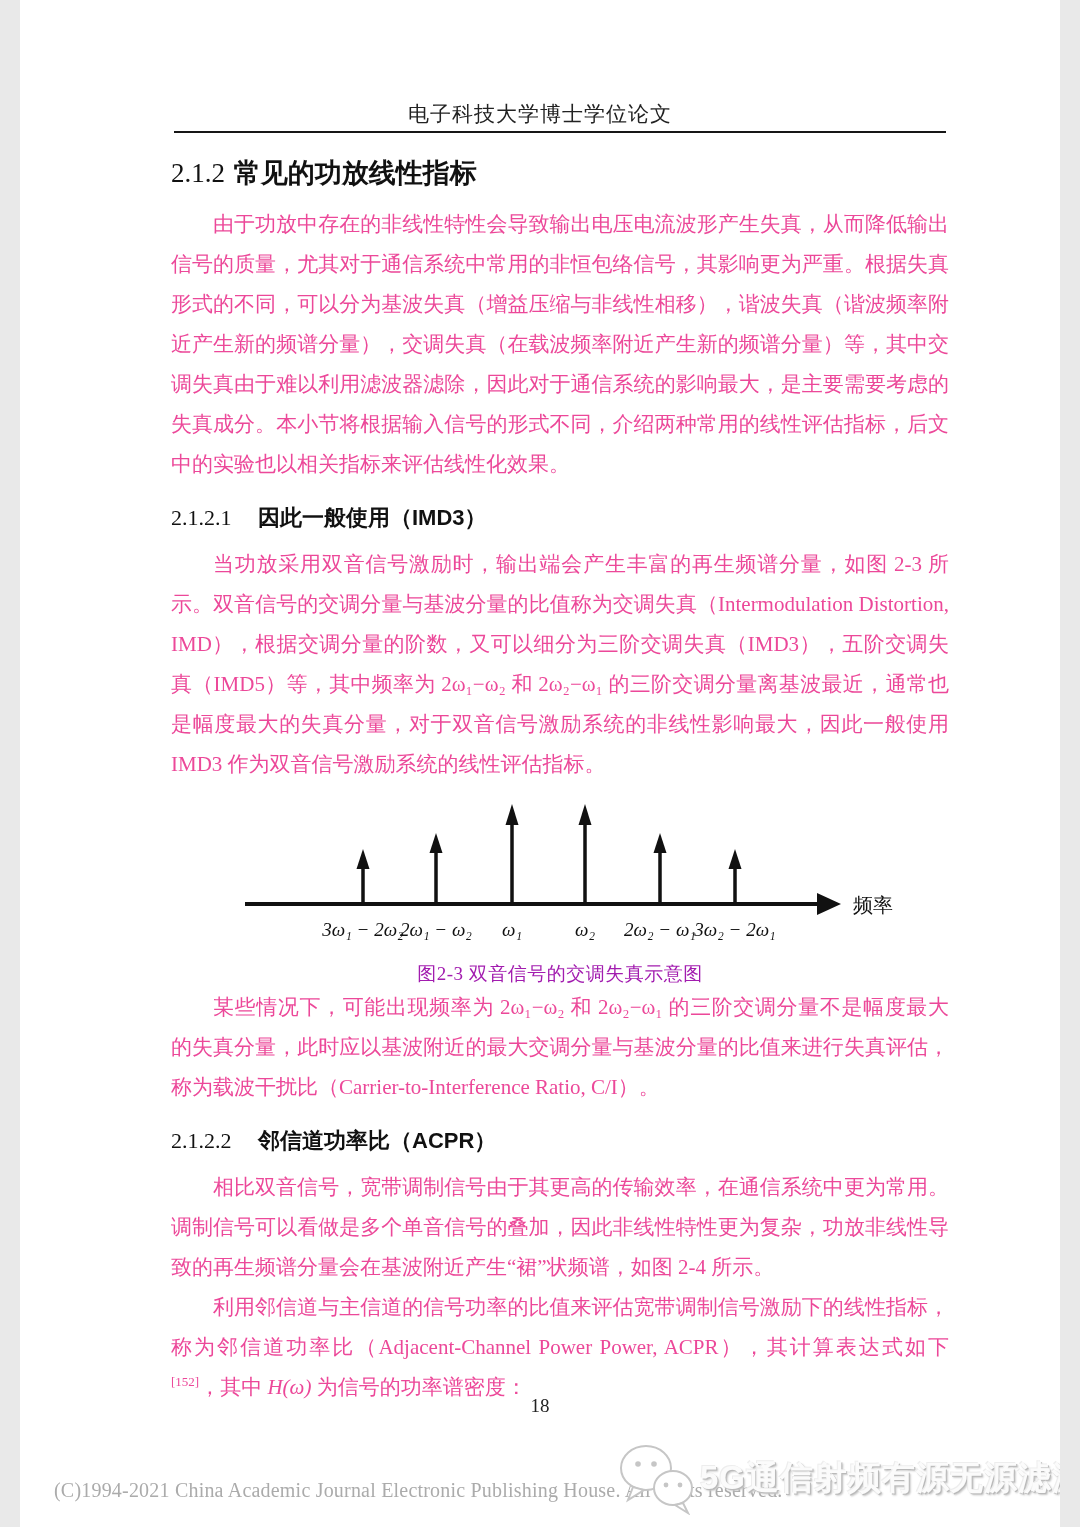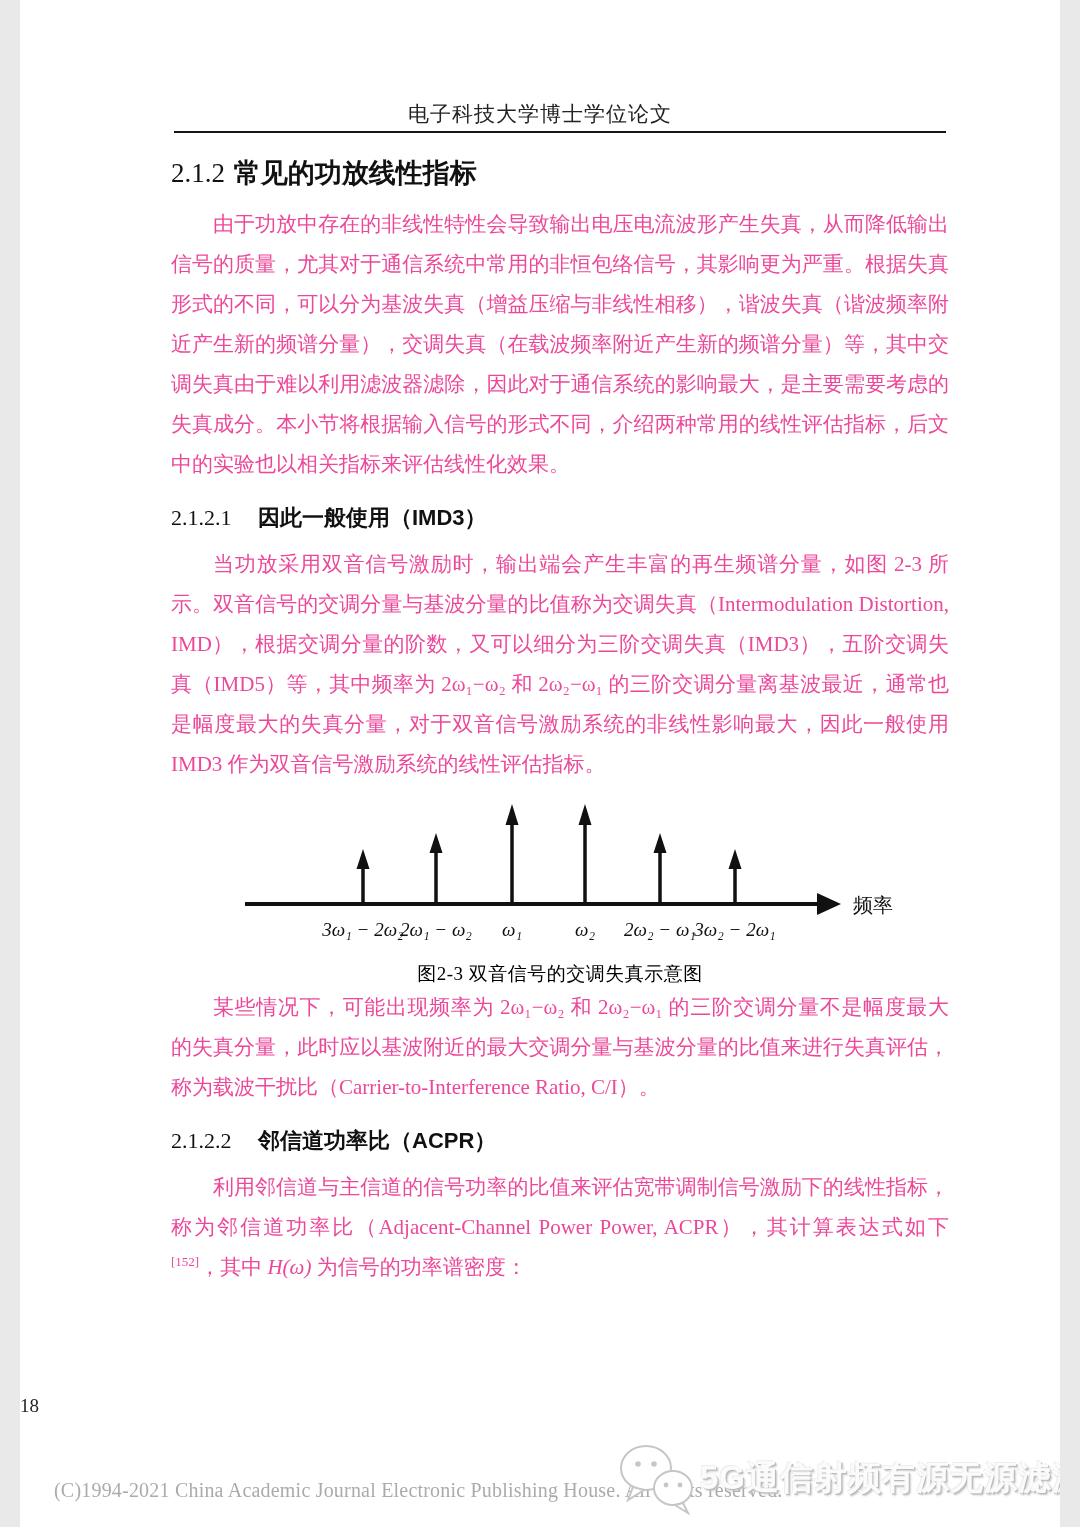--- a/index.html
+++ b/index.html
@@ -35,28 +35,28 @@
   h3.subsec .h-title{font-family:"Liberation Sans","DejaVu Sans",sans-serif;font-weight:700;}
   p.body-para{
     margin:0;font-size:21px;line-height:40px;
     text-align:justify;text-indent:2em;color:#ec4899;
   }
   p.body-para sup{font-size:0.62em;line-height:0;}
   p.body-para em.math{font-style:italic;}
   figure.spectrum-figure{margin:12px 0 0 0;padding:0;}
   .fig-svg-wrap{margin-left:62px;}
   figcaption.fig-caption{
-    text-align:center;font-size:19px;margin-top:6px;color:#000000;
+    text-align:center;font-size:19px;margin-top:6px;color:#a21caf;
     text-indent:0;letter-spacing:0.5px;
   }
   .svg-label{font-family:"Liberation Serif","DejaVu Serif",serif;font-style:italic;font-size:19px;fill:#111;}
   .svg-axis-label{font-family:"Liberation Serif","DejaVu Serif",serif;font-style:normal;font-size:20px;fill:#111;}
   .page-number{
     position:absolute;top:1395px;left:0;right:0;
-    text-align:left;font-size:19px;color:#222;
+    text-align:center;font-size:19px;color:#222;
   }
   .footer-copyright{
     position:absolute;top:1479px;left:34px;
     font-size:20px;color:#ababab;letter-spacing:0.2px;white-space:nowrap;
   }
   .watermark{
     position:absolute;top:1441px;left:598px;
     display:flex;align-items:center;gap:4px;z-index:3;
   }
   .wm-text{
@@ -139,20 +139,21 @@
       <figcaption class="fig-caption">图2-3  双音信号的交调失真示意图</figcaption>
     </figure>
 
     <p class="body-para" style="">某些情况下，可能出现频率为 2ω₁−ω₂ 和 2ω₂−ω₁ 的三阶交调分量不是幅度最大的失真分量，此时应以基波附近的最大交调分量与基波分量的比值来进行失真评估，称为载波干扰比（Carrier-to-Interference Ratio, C/I）。</p>
 
     <h3 class="subsec">
       <span class="h-num">2.1.2.2</span>
       <span class="h-title">邻信道功率比（ACPR）</span>
     </h3>
 
+    <p class="body-para">相比双音信号，宽带调制信号由于其更高的传输效率，在通信系统中更为常用。调制信号可以看做是多个单音信号的叠加，因此非线性特性更为复杂，功放非线性导致的再生频谱分量会在基波附近产生“裙”状频谱，如图 2-4 所示。</p>
 
     <p class="body-para"><span>利用邻信道与主信道的信号功率的比值来评估宽带调制信号激励下的线性指标，称为邻信道功率比（Adjacent-Channel Power Power, ACPR），其计算表达式如下</span><sup>[152]</sup><span>，其中 </span><em class="math">H(ω)</em><span> 为信号的功率谱密度：</span></p>
 
   </div>
 
   <div class="page-number">18</div>
 
   <div class="footer-copyright">(C)1994-2021 China Academic Journal Electronic Publishing House. All rights reserved.</div>
 
   <div class="watermark">

